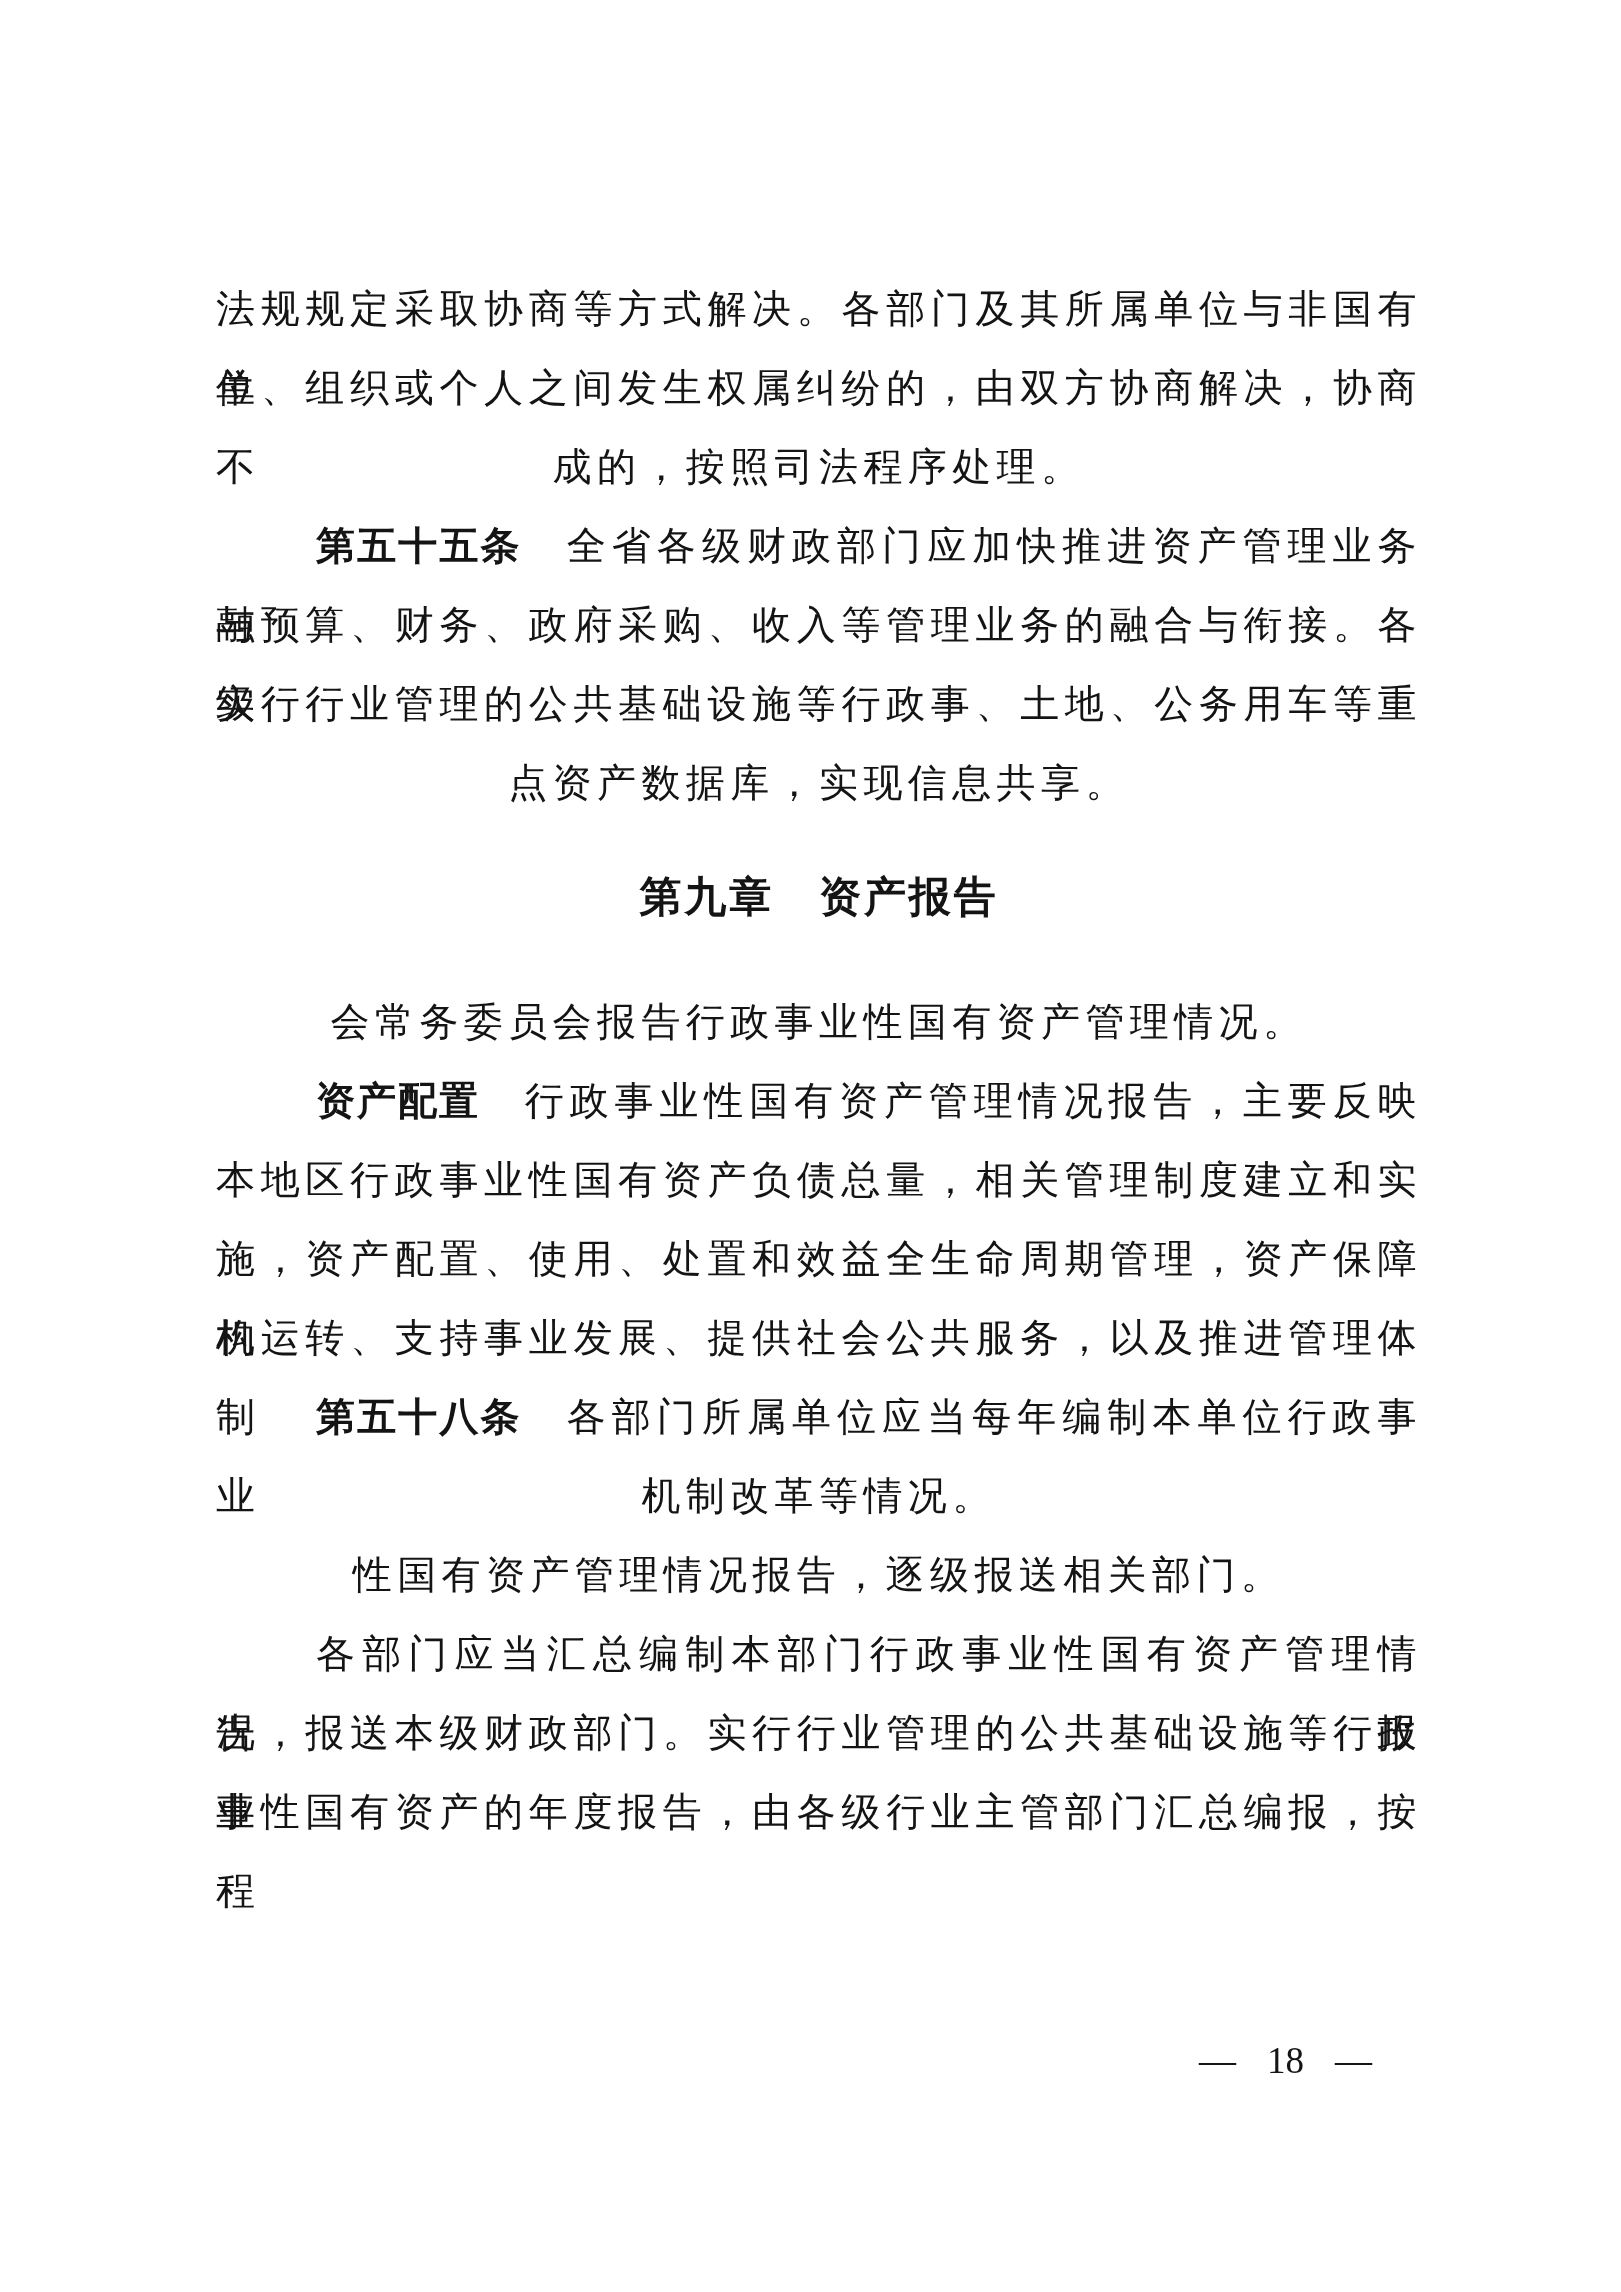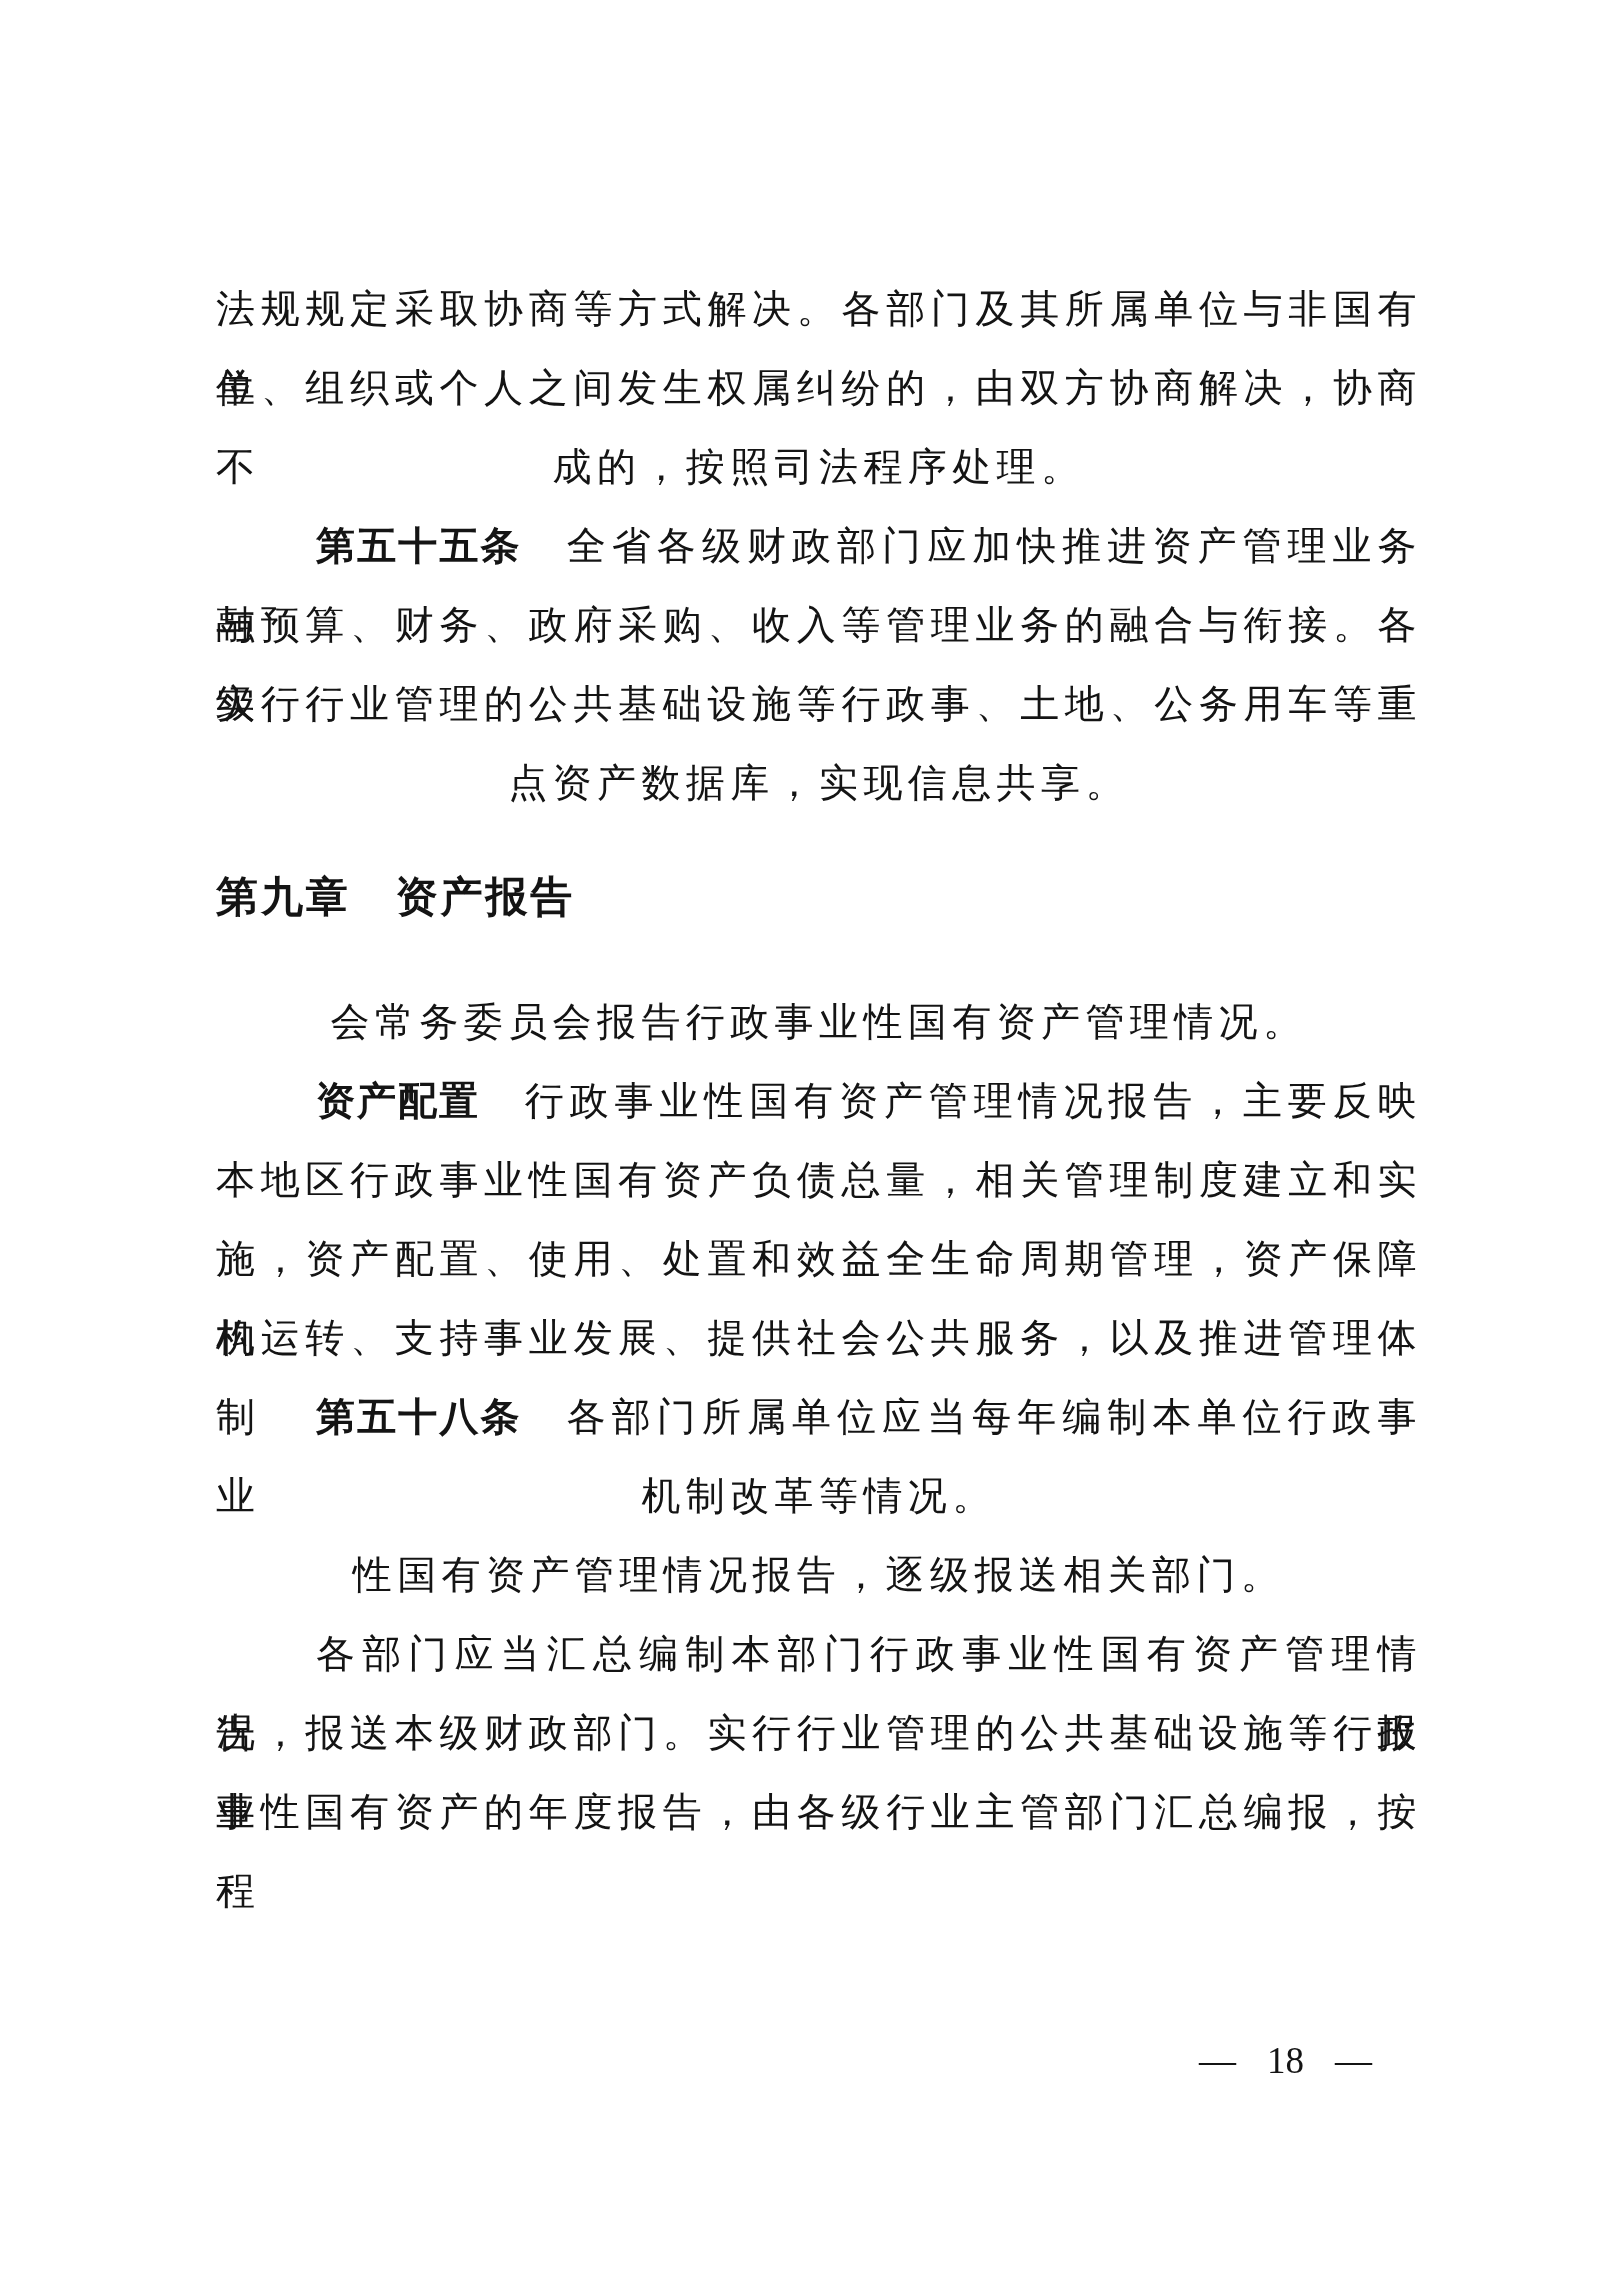--- a/index.html
+++ b/index.html
@@ -41,21 +41,21 @@
   .article {
     font-family: "Liberation Sans", "DejaVu Sans", sans-serif;
     font-weight: 700;
     letter-spacing: 1.5px;
   }
   .chapter {
     height: 79px;
     line-height: 79px;
     margin-top: 36px;
     margin-bottom: 45px;
-    text-align: left;
+    text-align: center;
     font-size: 42px;
     font-weight: 700;
     letter-spacing: 2.9px;
   }
   .footer {
     position: absolute;
     top: 2039px;
     left: 1199px;
     width: 173px;
     display: flex;

